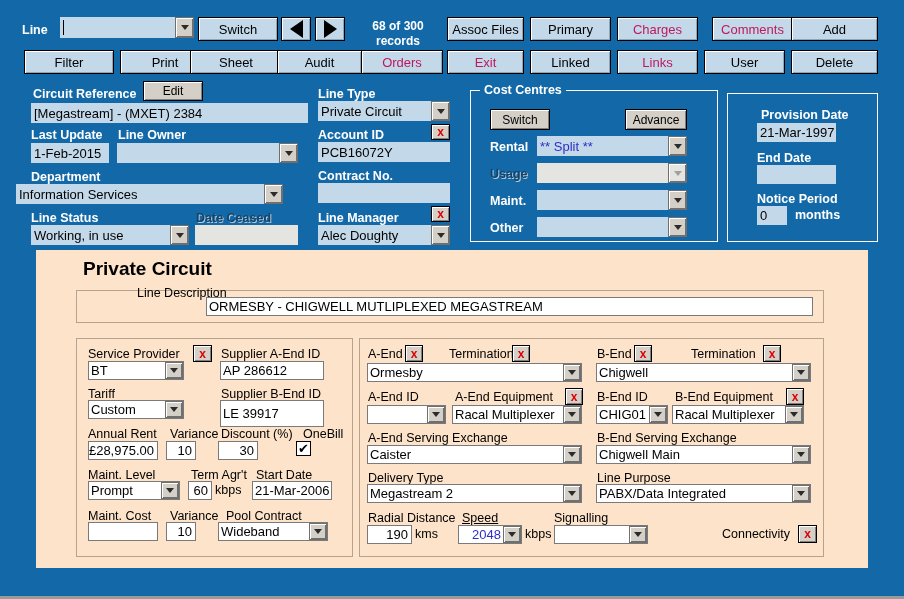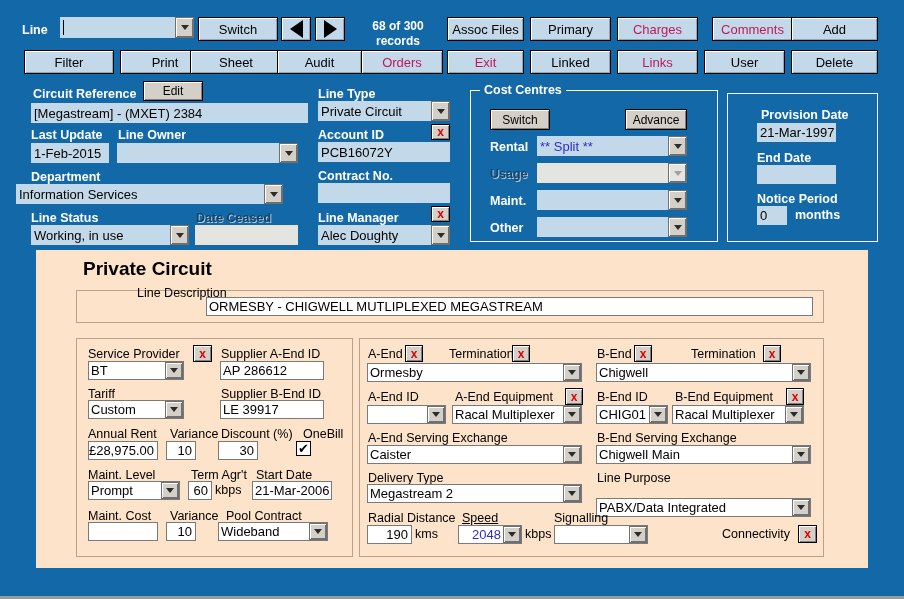--- a/index.html
+++ b/index.html
@@ -298,21 +298,21 @@
 <div class="pfld" style="left:220px;top:361px;width:104px;height:19px;">AP 286612</div>
 
 <div class="plbl" style="left:88px;top:387px;">Tariff</div>
 <div class="plbl" style="left:221px;top:387px;">Supplier B-End ID</div>
 <div class="pfld" style="left:88px;top:400px;width:96px;height:19px;">
   <span>Custom</span>
   <span class="arrowbox" style="width:18px;">
       <i class="cv"></i>
     </span>
 </div>
-<div class="pfld" style="left:220px;top:400px;width:104px;height:19px;">LE 39917</div>
+<div class="pfld" style="left:220px;top:400px;width:104px;height:27px;">LE 39917</div>
 
 <div class="plbl" style="left:88px;top:427px;">Annual Rent</div>
 <div class="plbl" style="left:170px;top:427px;">Variance</div>
 <div class="plbl" style="left:221px;top:427px;">Discount (%)</div>
 <div class="plbl" style="left:303px;top:427px;">OneBill</div>
 <div class="pfld num" style="left:88px;top:441px;width:70px;height:19px;">£28,975.00</div>
 <div class="pfld num" style="left:166px;top:441px;width:30px;height:19px;">10</div>
 <div class="pfld num" style="left:218px;top:441px;width:40px;height:19px;">30</div>
 <div class="chk" style="left:296px;top:441px;">✔</div>
 
@@ -413,21 +413,21 @@
 </div>
 
 <div class="plbl" style="left:368px;top:471px;">Delivery Type</div>
 <div class="pfld" style="left:367px;top:484px;width:215px;height:19px;">
   <span>Megastream 2</span>
   <span class="arrowbox" style="width:18px;">
       <i class="cv"></i>
     </span>
 </div>
 <div class="plbl" style="left:597px;top:471px;">Line Purpose</div>
-<div class="pfld" style="left:596px;top:484px;width:215px;height:19px;margin-top:14px;">
+<div class="pfld" style="left:596px;top:484px;width:215px;height:19px;">
   <span>PABX/Data Integrated</span>
   <span class="arrowbox" style="width:18px;">
       <i class="cv"></i>
     </span>
 </div>
 
 <div class="plbl" style="left:368px;top:511px;">Radial Distance</div>
 <div class="plbl" style="left:462px;top:511px;text-decoration:underline;">Speed</div>
 <div class="plbl" style="left:554px;top:511px;">Signalling</div>
 <div class="pfld num" style="left:367px;top:525px;width:45px;height:19px;">190</div>

